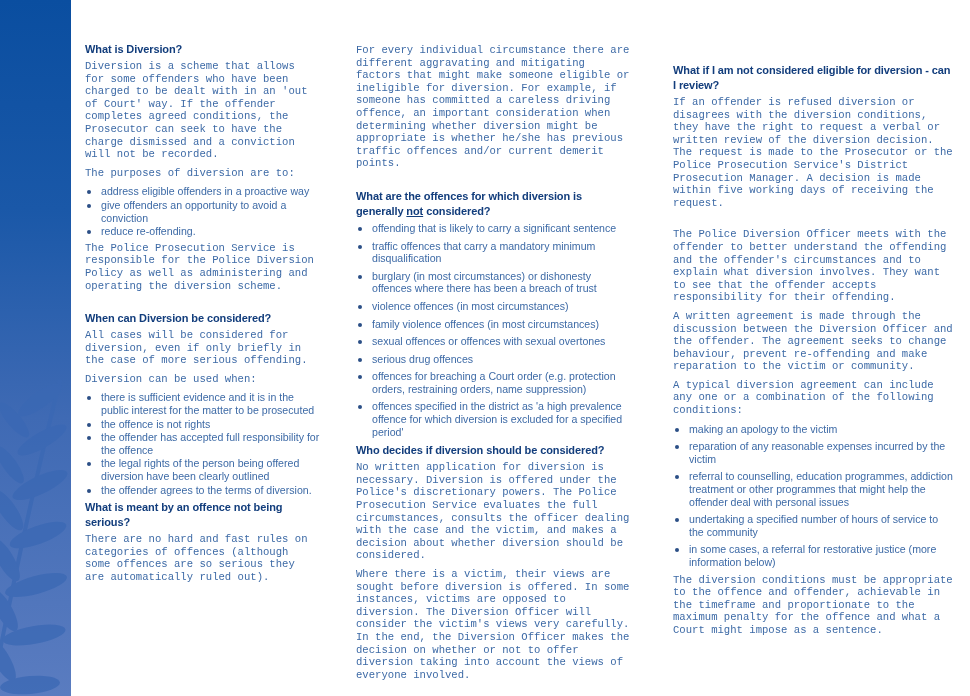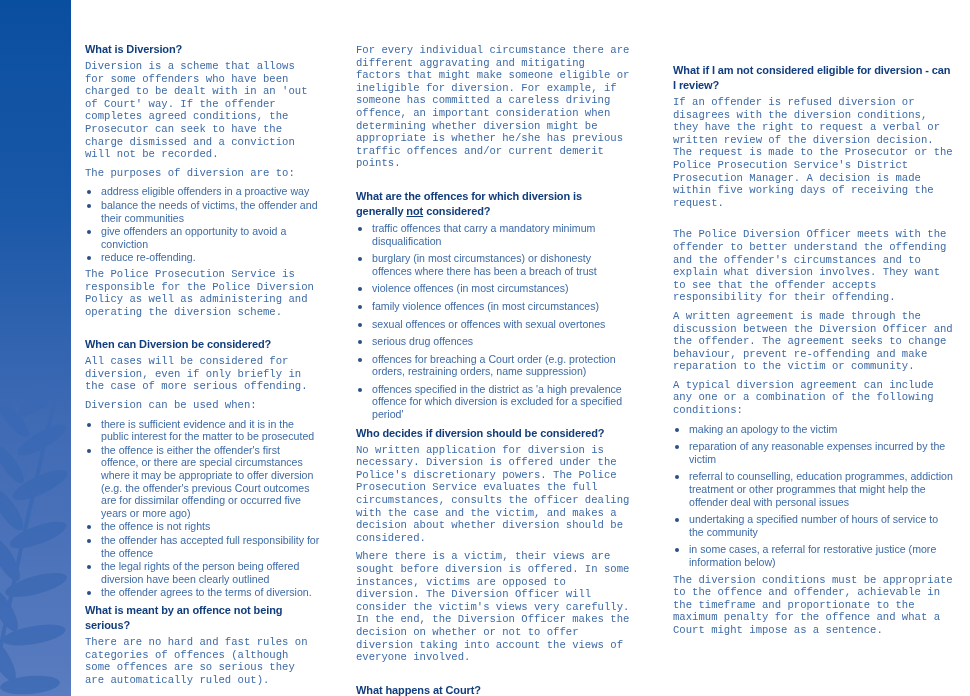--- a/index.html
+++ b/index.html
@@ -63,50 +63,49 @@
   </svg>
 </div>
 
 <div class="col c1">
   <section>
     <h2>What is Diversion?</h2>
     <p>Diversion is a scheme that allows for some offenders who have been charged to be dealt with in an 'out of Court' way.  If the offender completes agreed conditions, the Prosecutor can seek to have the charge dismissed and a conviction will not be recorded.</p>
     <p>The purposes of diversion are to:</p>
     <ul>
       <li>address eligible offenders in a proactive way</li>
-      <li>balance the needs of victims, the offender and their communities</li>
       <li>give offenders an opportunity to avoid a conviction</li>
       <li>reduce re-offending.</li>
     </ul>
     <p>The Police Prosecution Service is responsible for the Police Diversion Policy as well as administering and operating the diversion scheme.</p>
   </section>
   <section class="sec">
     <h2>When can Diversion be considered?</h2>
     <p>All cases will be considered for diversion, even if only briefly in the case of more serious offending.</p>
     <p>Diversion can be used when:</p>
     <ul>
       <li>there is sufficient evidence and it is in the public interest for the matter to be prosecuted</li>
-      <li>the offence is either the offender's first offence, or there are special circumstances where it may be appropriate to offer diversion (e.g.  the offender's previous Court outcomes are for dissimilar offending or occurred five years or more ago)</li>
       <li>the offence is not rights</li>
       <li>the offender has accepted full responsibility for the offence</li>
       <li>the legal rights of the person being offered diversion have been clearly outlined</li>
       <li>the offender agrees to the terms of diversion.</li>
     </ul>
   </section>
   <section>
     <h2>What is meant by an offence not being serious?</h2>
     <p>There are no hard and fast rules on categories of offences (although some offences are so serious they are automatically ruled out).</p>
   </section>
 </div>
 
 <div class="col c2">
   <p>For every individual circumstance there are different aggravating and mitigating factors that might make someone eligible or ineligible for diversion.  For example, if someone has committed a careless driving offence, an important consideration when determining whether diversion might be appropriate is whether he/she has previous traffic offences and/or current demerit points.</p>
   <section class="sec">
     <h2><span>What are the offences for which diversion is generally </span><u>not</u><span> considered?</span></h2>
     <ul class="spaced">
+      <li>offending that is likely to carry a significant sentence</li>
       <li>traffic offences that carry a mandatory minimum disqualification</li>
       <li>burglary (in most circumstances) or dishonesty offences where there has been a breach of trust</li>
       <li>violence offences (in most circumstances)</li>
       <li>family violence offences (in most circumstances)</li>
       <li>sexual offences or offences with sexual overtones</li>
       <li>serious drug offences</li>
       <li>offences for breaching a Court order (e.g.  protection orders, restraining orders, name suppression)</li>
       <li>offences specified in the district as 'a high prevalence offence for which diversion is excluded for a specified period'</li>
     </ul>
   </section>

